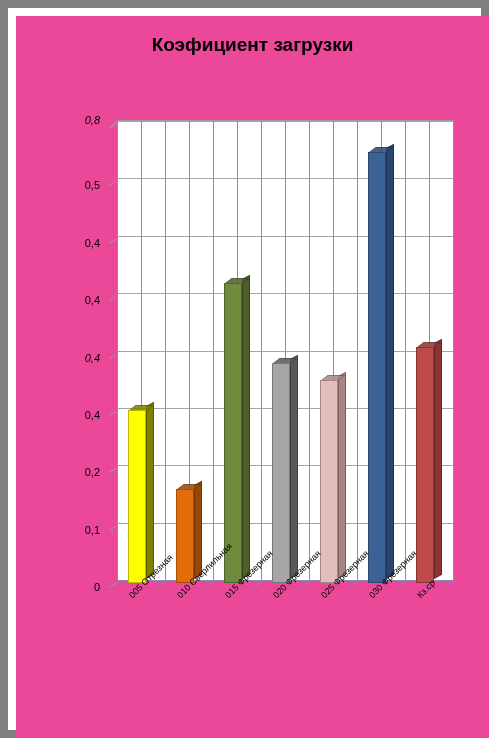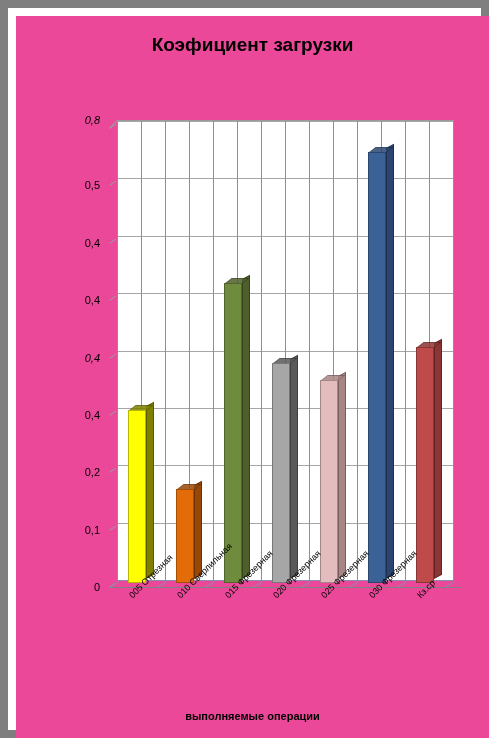--- a/index.html
+++ b/index.html
@@ -315,16 +315,15 @@
         <div class="floor-tick" style="left: 93px; top: 571px;"></div>
         <div class="floor-tick" style="left: 141px; top: 571px;"></div>
         <div class="floor-tick" style="left: 189px; top: 571px;"></div>
         <div class="floor-tick" style="left: 237px; top: 571px;"></div>
         <div class="floor-tick" style="left: 285px; top: 571px;"></div>
         <div class="floor-tick" style="left: 333px; top: 571px;"></div>
         <div class="floor-tick" style="left: 381px; top: 571px;"></div>
         <div class="floor-tick" style="left: 429px; top: 571px;"></div>
       </div>
 
-    <div class="x-axis-title">выполняемые операции</div>
 
   </div>
 </div>
 
 </body></html>

